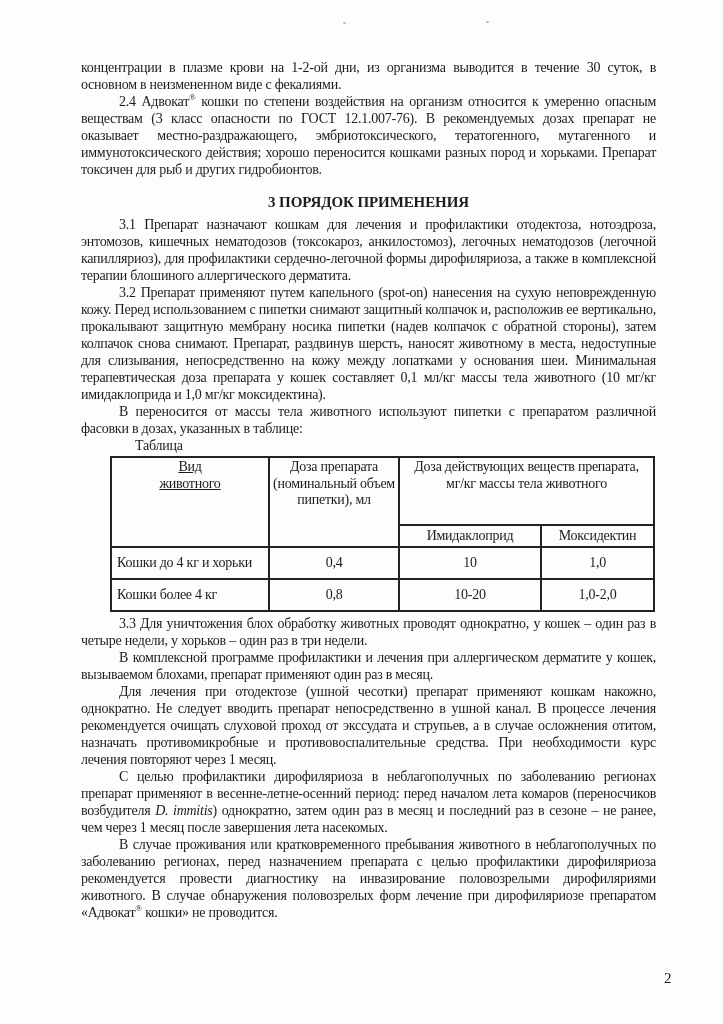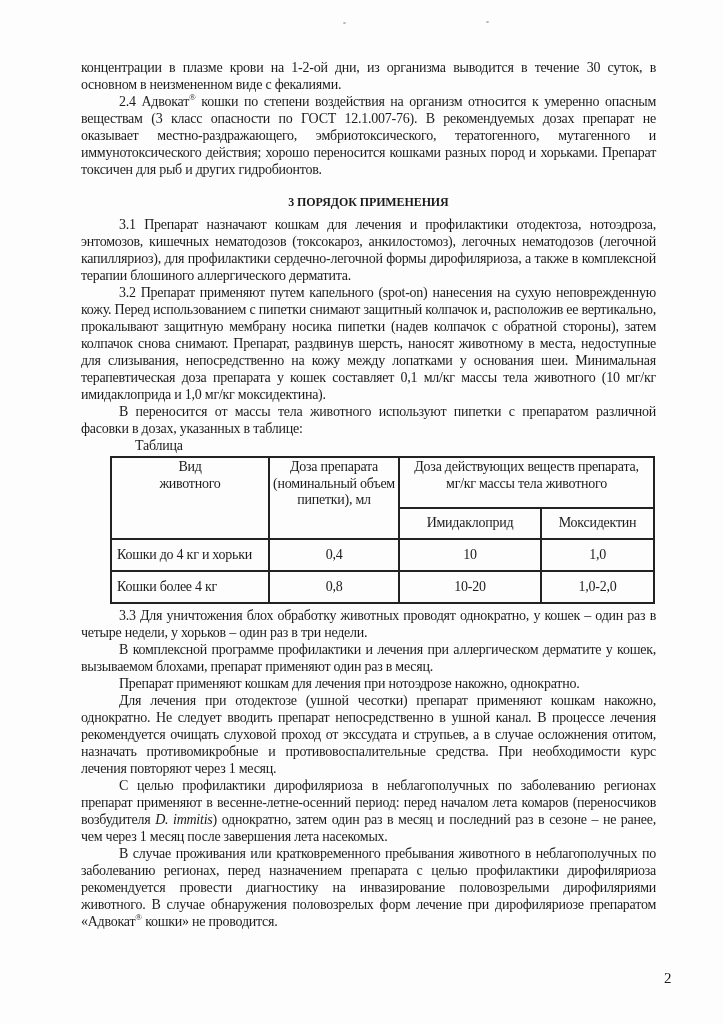--- a/index.html
+++ b/index.html
@@ -21,21 +21,21 @@
     font-size: 14px;
     line-height: 17px;
     letter-spacing: -0.25px;
     text-align: justify;
   }
   .content p { margin: 0; text-indent: 38px; }
   .content p.continuation { text-indent: 0; }
   .heading {
     font-weight: bold;
     text-align: center;
-    font-size: 12px;
+    font-size: 15px;
     line-height: 19px;
     margin: 15px 0 4px 0;
     letter-spacing: -0.1px;
   }
   .table-label { text-indent: 54px !important; }
   sup.reg { font-size: 9px; line-height: 0; vertical-align: super; }
   .lat-italic { font-style: italic; }
 
   table.dose {
     border-collapse: collapse;
@@ -45,25 +45,25 @@
   }
   .dose th, .dose td {
     border: 2px solid #222;
     padding: 0 3px;
     text-align: center;
     vertical-align: middle;
     font-weight: normal;
     line-height: 16.5px;
   }
   .dose th.top { vertical-align: top; padding-top: 1px; }
-  .dose .hdr-tall { height: 51px; }
-  .dose .subhdr th { height: 31px; }
+  .dose .hdr-tall { height: 68px; }
+  .dose .subhdr th { height: 22px; }
   .dose .datarow td { height: 32px; }
   .dose td.animal { text-align: left; padding-left: 5px; }
-  .colwrap-animal { display: inline-block; max-width: 84px; }
+  .colwrap-animal { display: inline-block; max-width: 84px; text-decoration: underline; }
   .colwrap-active { display: inline-block; max-width: 230px; }
 
   .pagenum {
     position: absolute;
     left: 664px;
     top: 970px;
     font-size: 15px;
   }
   .speck {
     position: absolute;
@@ -125,21 +125,20 @@
         <td>1,0-2,0</td>
       </tr>
     </tbody>
   </table>
 
 
   <p>3.3 Для уничтожения блох обработку животных проводят однократно, у кошек – один раз в четыре недели, у хорьков – один раз в три недели.</p>
 
   <p>В комплексной программе профилактики и лечения при аллергическом дерматите у кошек, вызываемом блохами, препарат применяют один раз в месяц.</p>
 
-  <p>Препарат применяют кошкам для лечения при нотоэдрозе накожно, однократно.</p>
 
   <p>Для лечения при отодектозе (ушной чесотки) препарат применяют кошкам накожно, однократно. Не следует вводить препарат непосредственно в ушной канал. В процессе лечения рекомендуется очищать слуховой проход от экссудата и струпьев, а в случае осложнения отитом, назначать противомикробные и противовоспалительные средства. При необходимости курс лечения повторяют через 1 месяц.</p>
 
 
   <p><span>С целью профилактики дирофиляриоза в неблагополучных по заболеванию регионах препарат применяют в весенне-летне-осенний период: перед началом лета комаров (переносчиков возбудителя </span><span class="lat-italic">D. immitis</span><span>) однократно, затем один раз в месяц и последний раз в сезоне – не ранее, чем через 1 месяц после завершения лета насекомых.</span></p>
 
   <p><span>В случае проживания или кратковременного пребывания животного в неблагополучных по заболеванию регионах, перед назначением препарата с целью профилактики дирофиляриоза рекомендуется провести диагностику на инвазирование половозрелыми дирофиляриями животного. В случае обнаружения половозрелых форм лечение при дирофиляриозе препаратом «Адвокат</span><sup class="reg">®</sup><span> кошки» не проводится.</span></p>
 
 </div>
 

